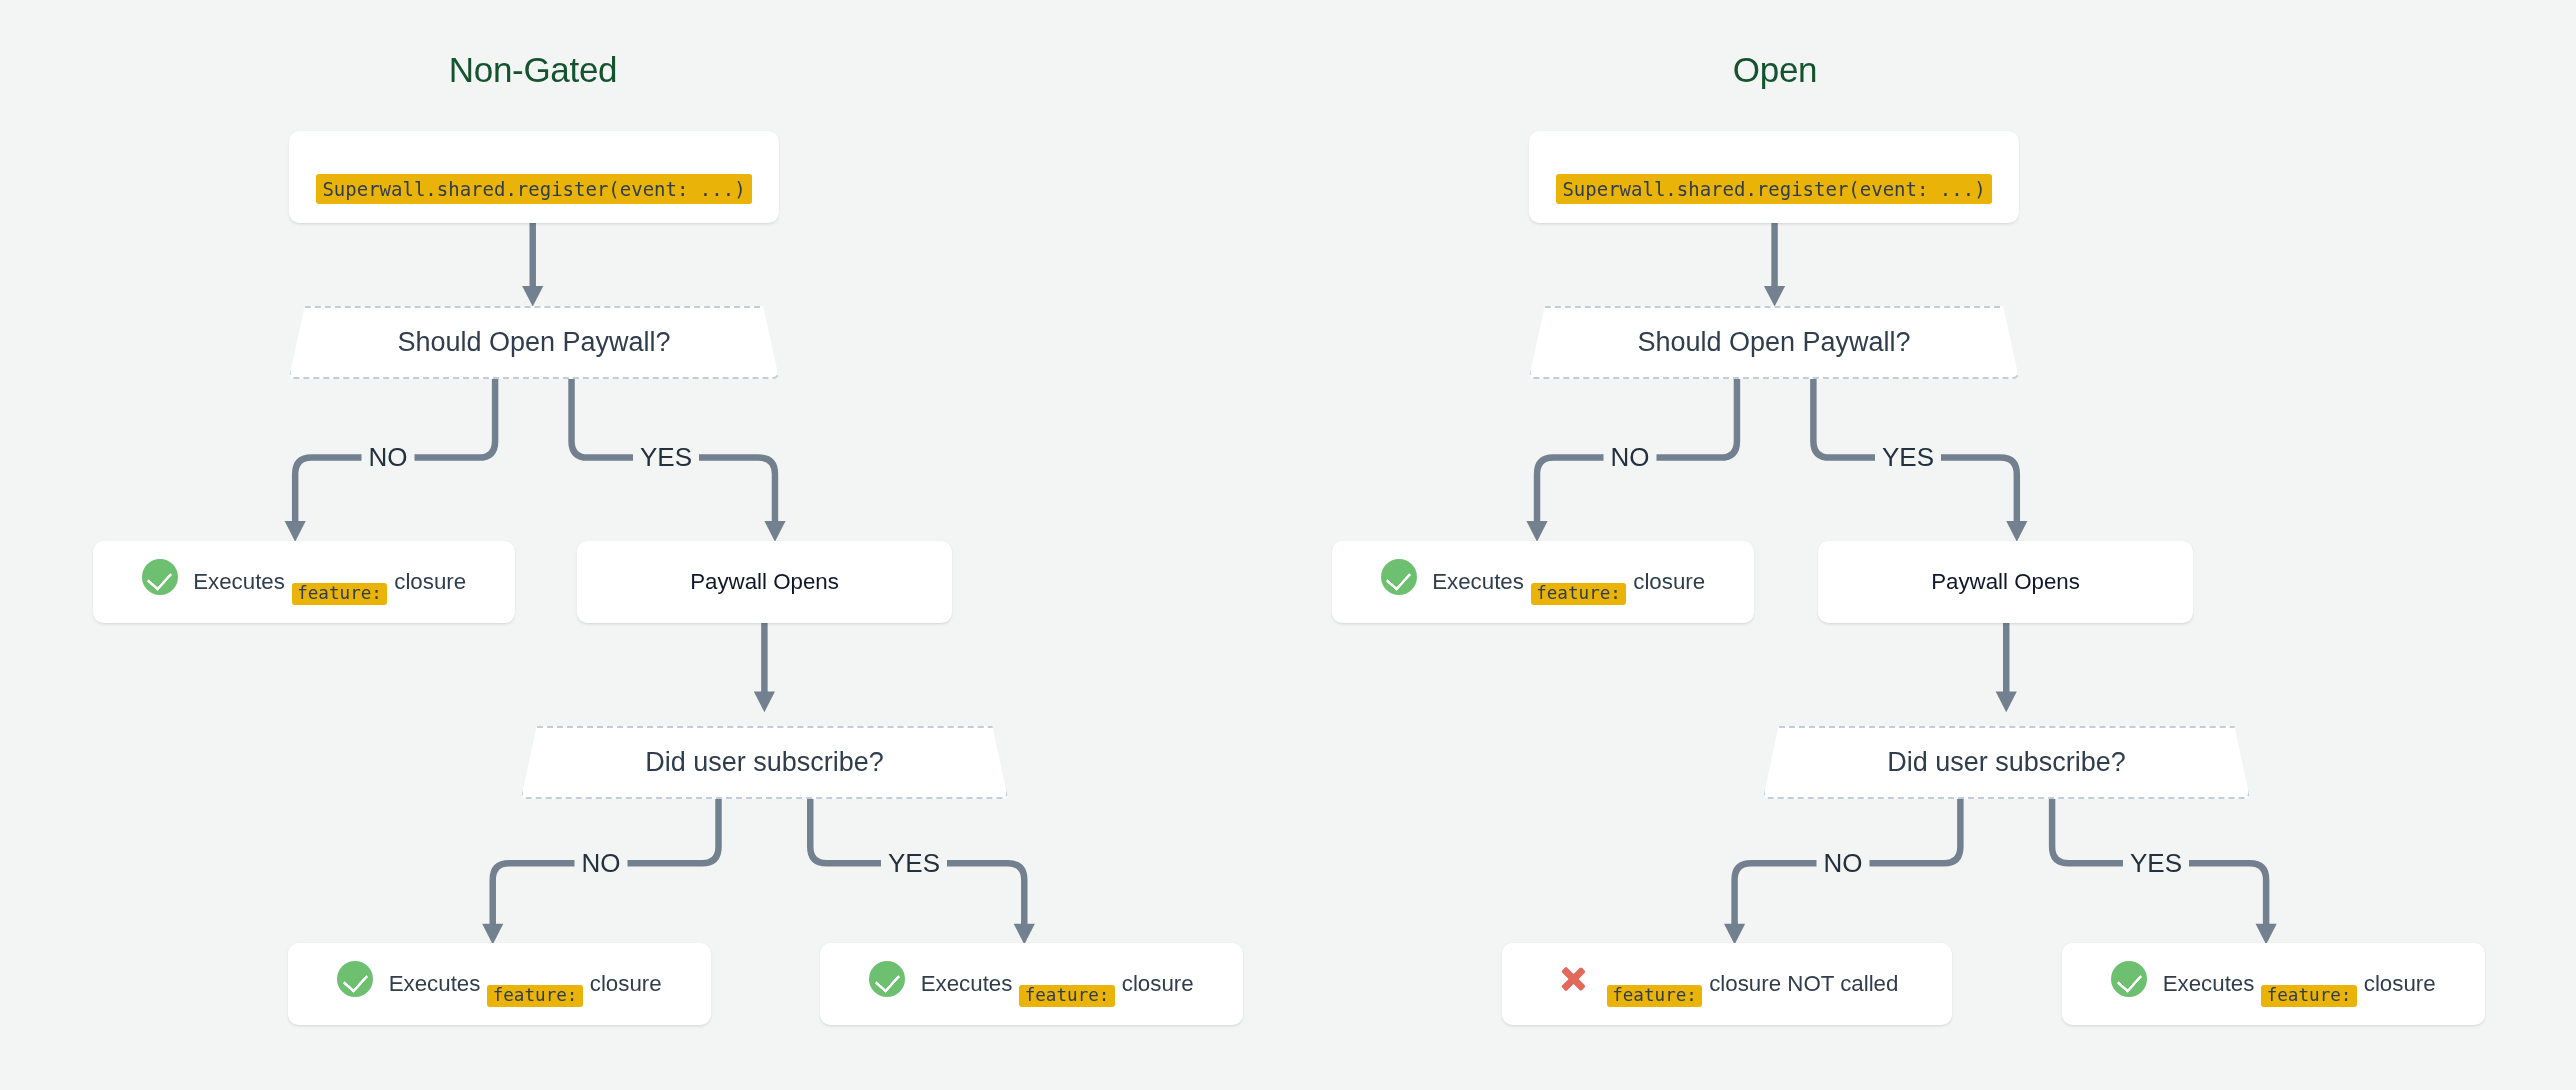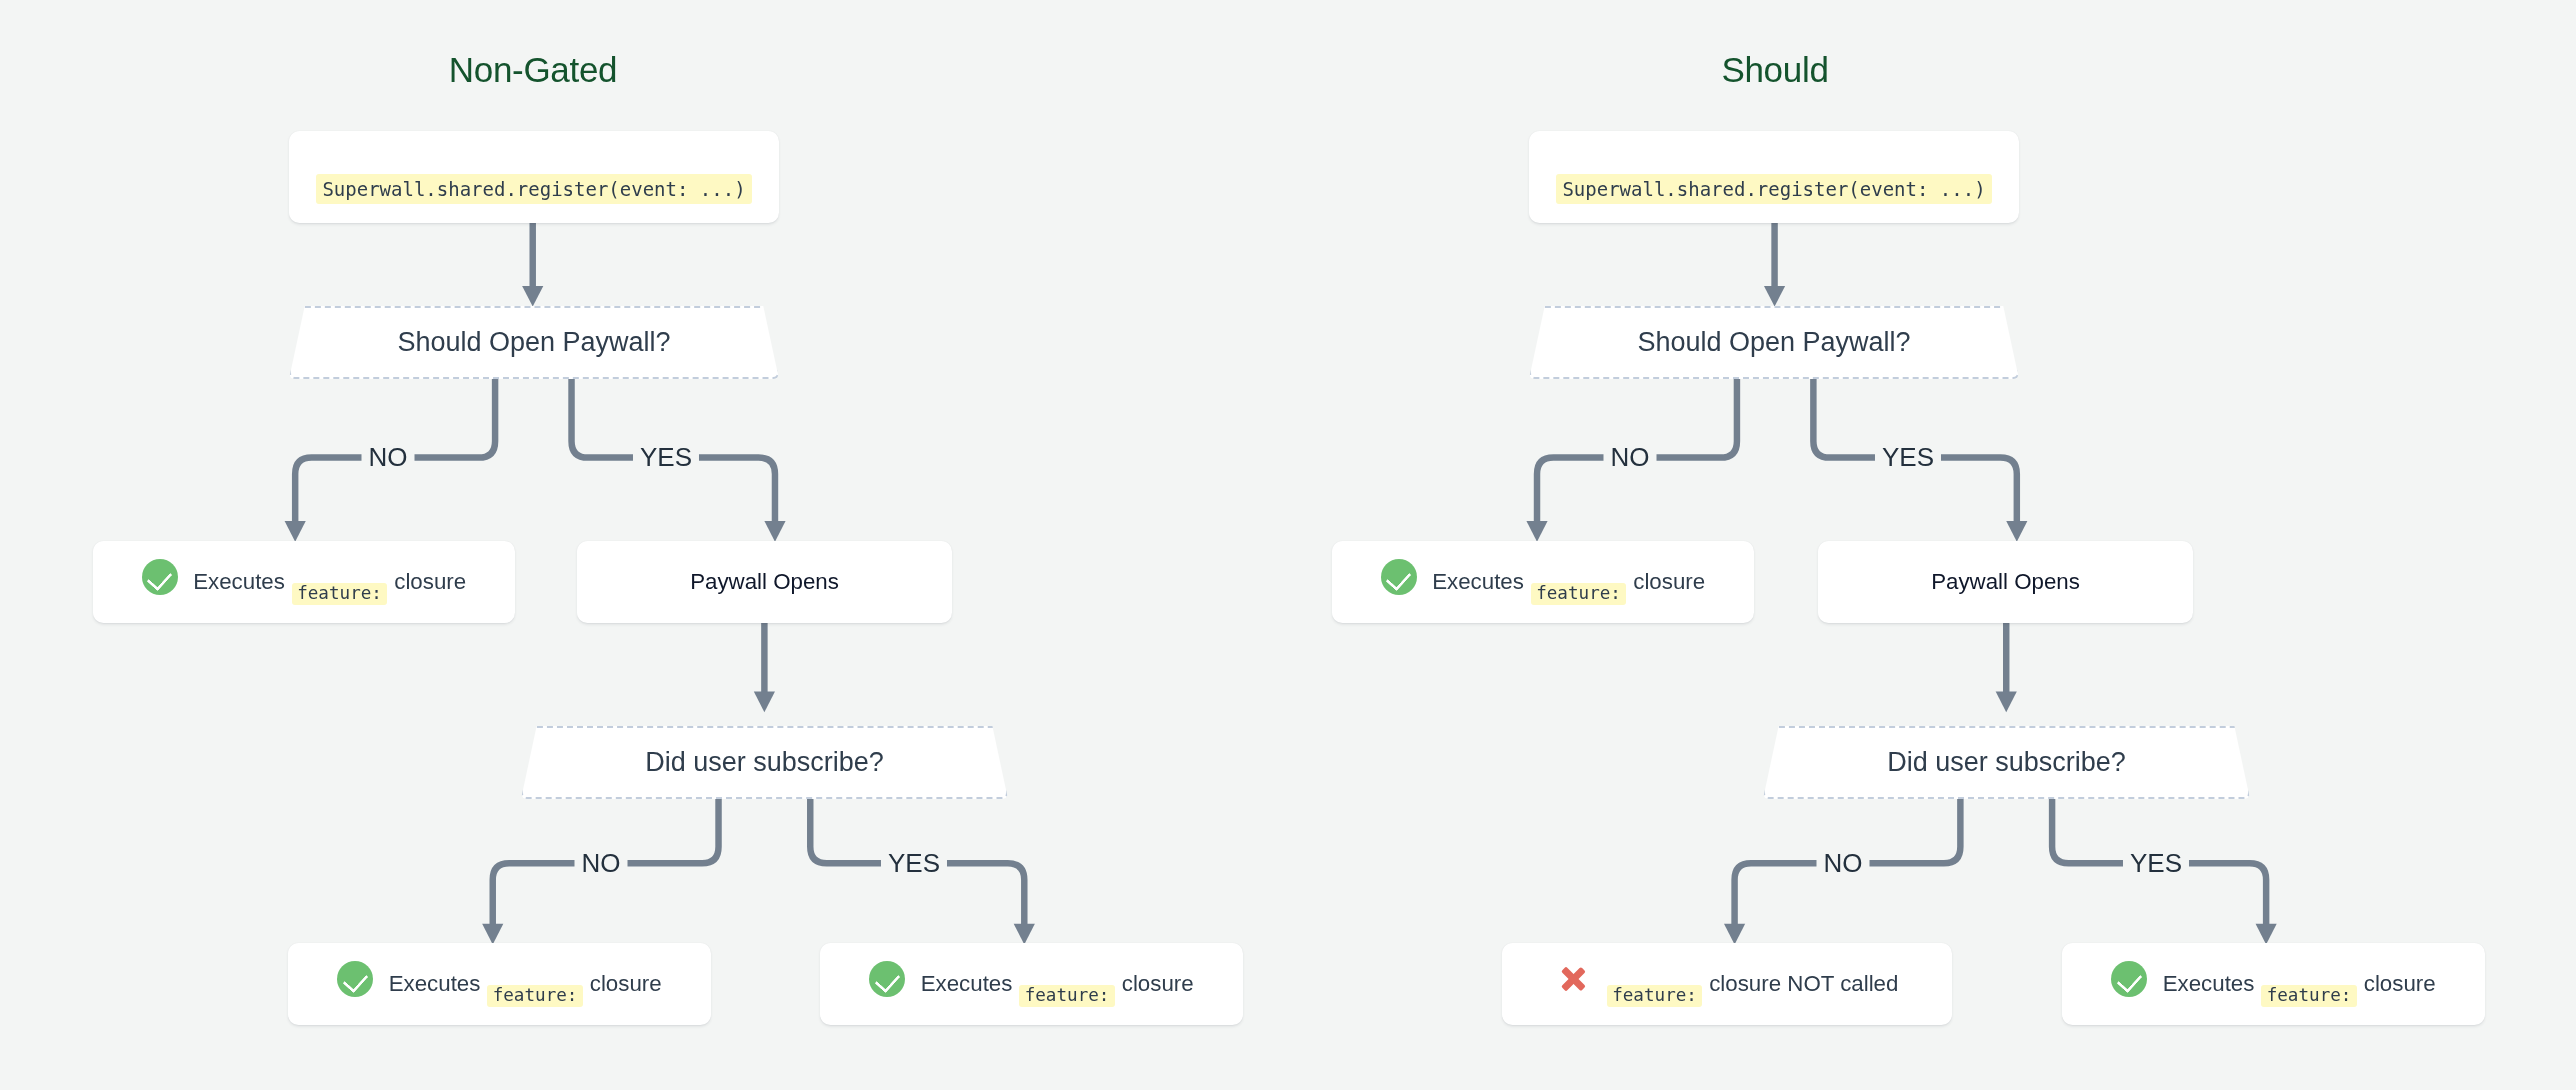--- a/index.html
+++ b/index.html
@@ -37,21 +37,21 @@
   .card-label{
     font-size:22.3px;
     color:#0f172a;
     white-space:nowrap;
     line-height:1;
   }
 
   
   code.chip{
     font-family:"DejaVu Sans Mono", monospace;
-    background:#fef9c3;
+    background:#eab308;
     color:#2f3d4c;
     border-radius:2.9px;
     padding:2.4px 5.3px 2.9px 5.3px;
     font-size:17.6px;
     letter-spacing:0;
     white-space:pre;
     margin-top:24px;
   }
   .code-card code.chip{font-size:19px;padding:3.5px 5.9px 4.1px 5.9px;}
 
@@ -259,21 +259,21 @@
     <div class="result-row">
       <span class="icon-ok"></span>
       <span class="result-text">
         <span>Executes</span>
         <code class="chip">feature:</code>
         <span>closure</span>
       </span>
     </div>
   </div>
 
-  <div class="col-title" style="left:1775px;top:50px;">Should</div>
+  <div class="col-title" style="left:1775px;top:50px;">Open</div>
 
   <div class="card code-card" style="left:1529px;top:131px;width:490px;height:92px;">
     <code class="chip">Superwall.shared.register(event: ...)</code>
   </div>
 
   <div class="decision" style="left:1529px;top:306px;width:490px;height:73px;">
     <div class="shape"></div>
     <div class="shape-inner"></div>
     <span class="decision-label">Should Open Paywall?</span>
   </div>

